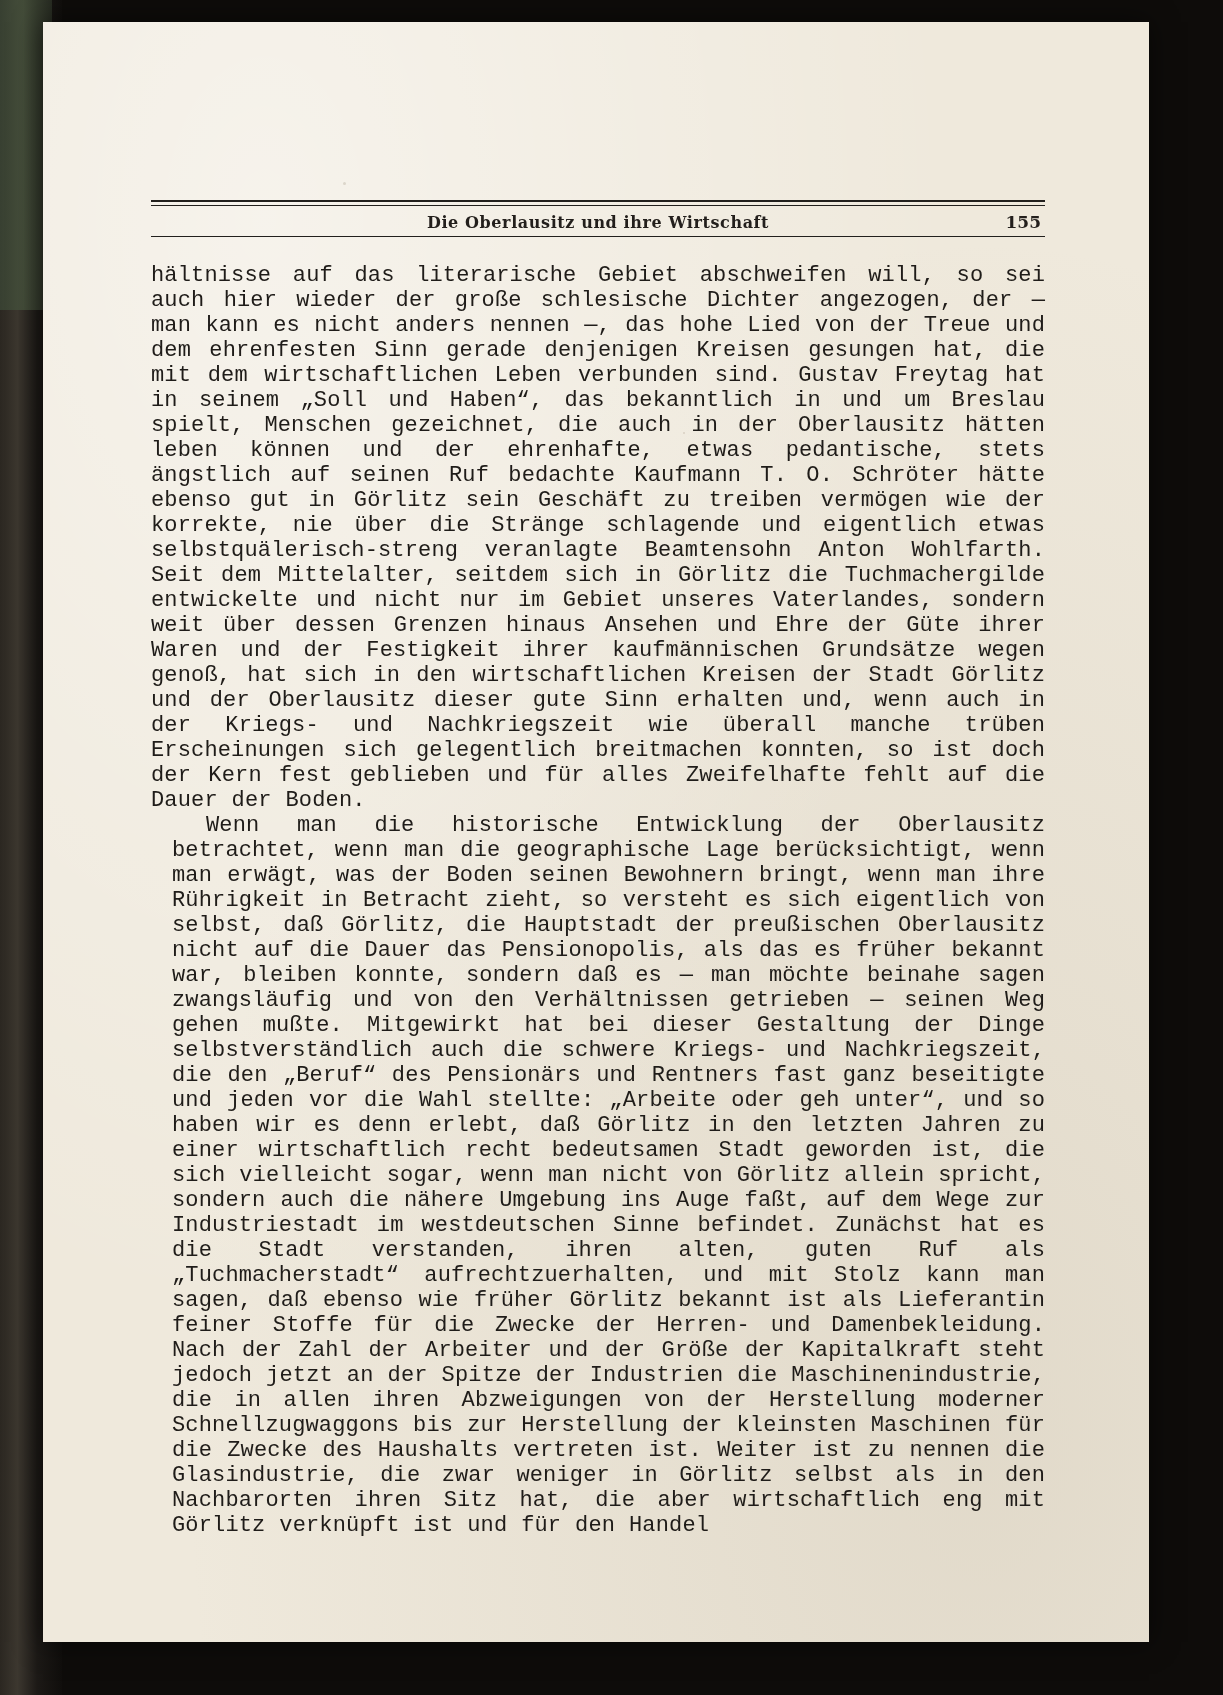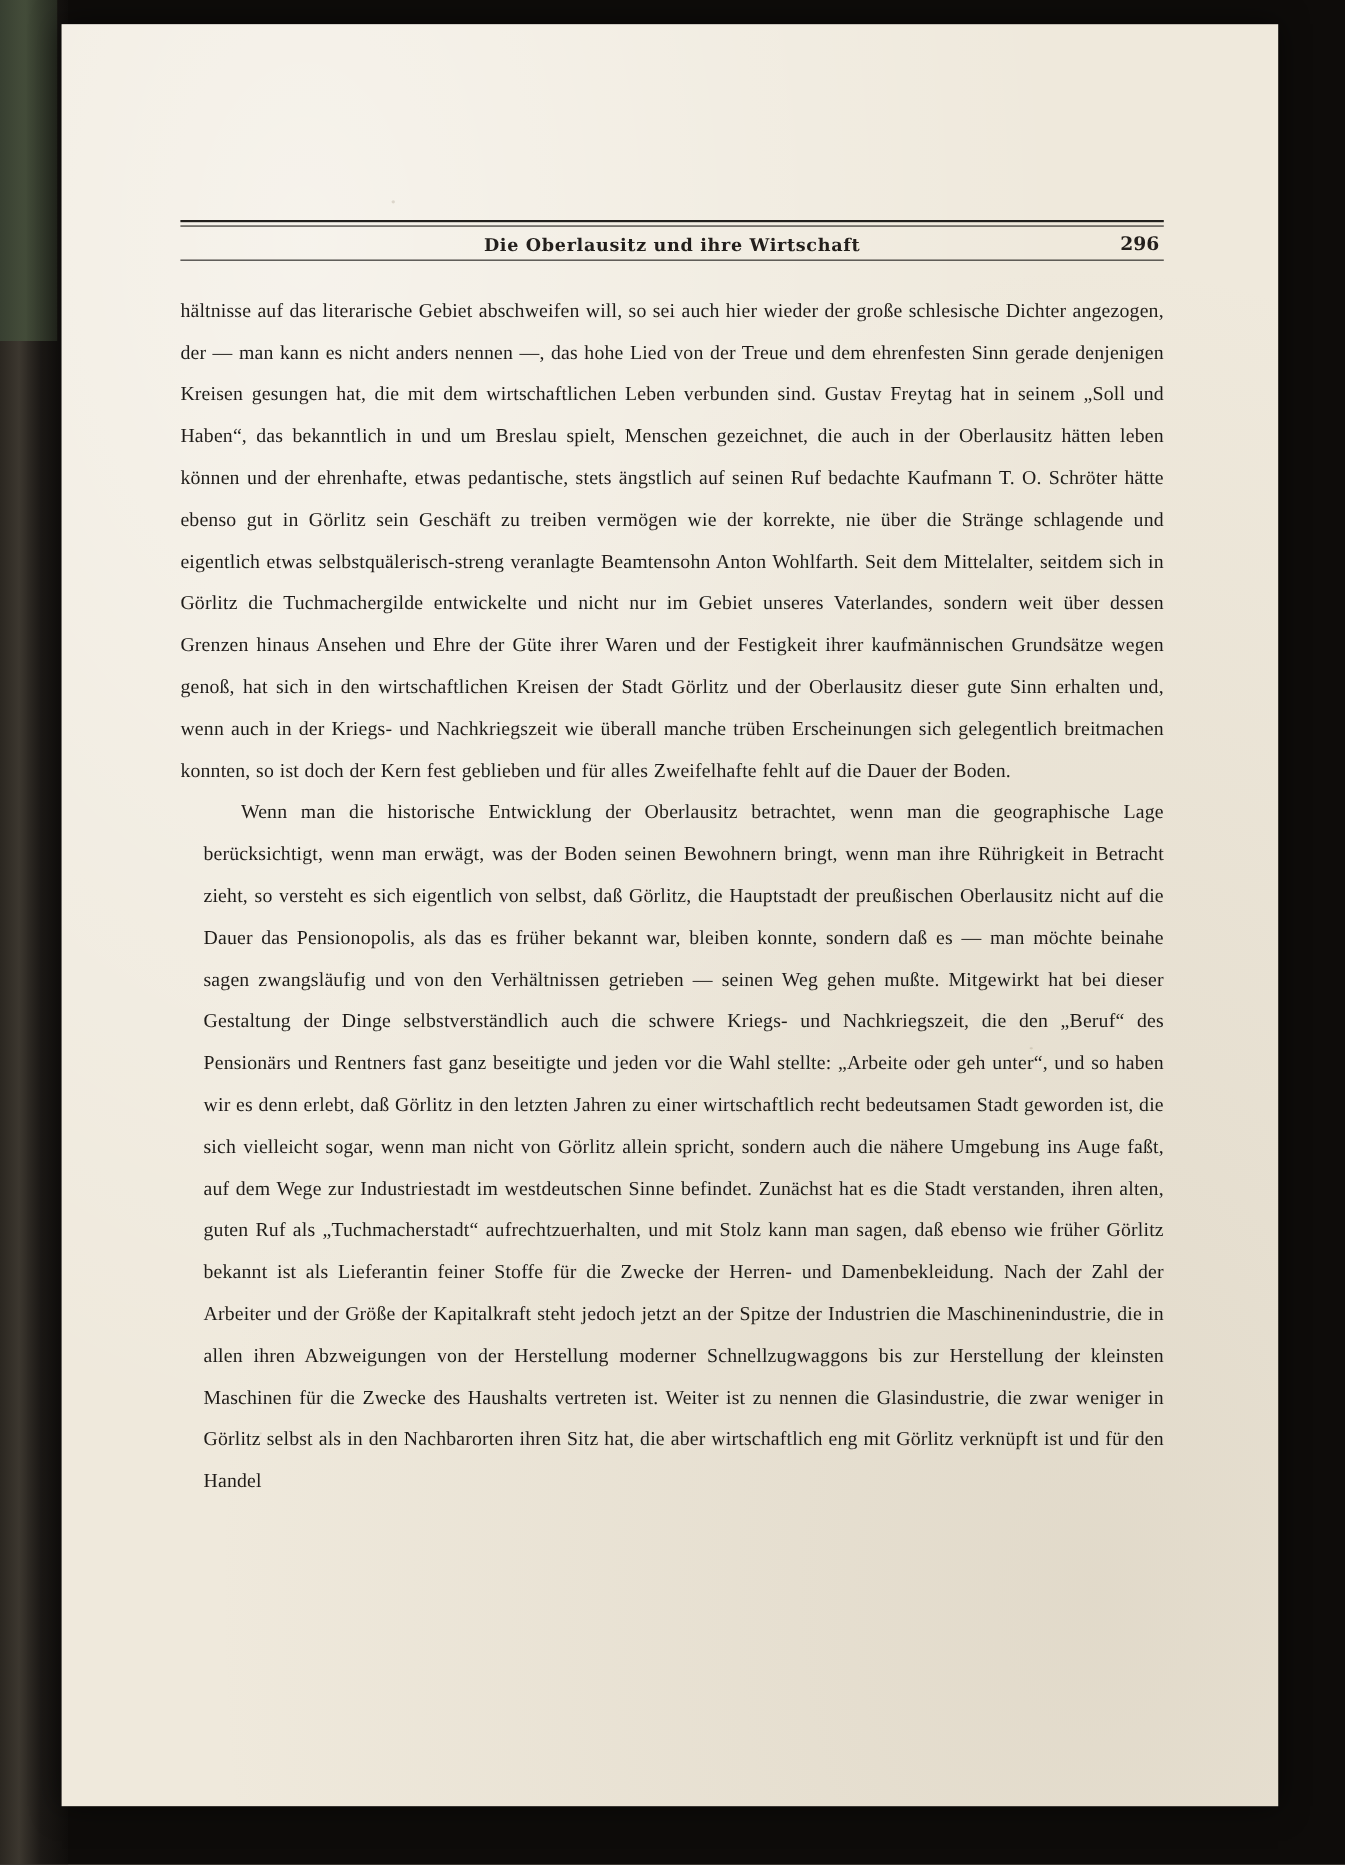--- a/index.html
+++ b/index.html
@@ -30,21 +30,21 @@
   .gutter-green {
     position: absolute;
     left: 0; top: 0;
     width: 52px; height: 310px;
     background: linear-gradient(to right, #3a4434 0%, #46513c 45%, #2a2f24 100%);
     opacity: .85;
   }
 
   .page {
     position: absolute;
-    left: 56px;
+    left: 43px;
     top: 22px;
     width: 1106px;
     height: 1620px;
     background: #efe9dc;
     background-image:
       radial-gradient(ellipse at 20% 12%, rgba(255,255,255,0.45) 0%, rgba(255,255,255,0) 55%),
       radial-gradient(ellipse at 85% 88%, rgba(190,178,155,0.28) 0%, rgba(190,178,155,0) 60%);
     box-shadow: 0 0 26px rgba(0,0,0,0.55);
   }
 
@@ -85,23 +85,23 @@
     font-weight: 600;
     font-family: "DejaVu Serif", serif;
   }
   .rule-under {
     border-top: 1px solid #22201d;
     width: 100%;
     margin-bottom: 26px;
   }
 
   .body-text {
-    font-family: Liberation Serif, serif;
-    font-size: 18px;
-    line-height: 38px;
+    font-family: Liberation Mono, monospace;
+    font-size: 22px;
+    line-height: 25px;
     color: #1f1c19;
     text-align: justify;
     text-justify: inter-word;
     word-spacing: 0.5px;
     letter-spacing: 0.15px;
     -webkit-font-smoothing: none;
   }
   .body-text p {
     margin: 0;
   }
@@ -134,21 +134,21 @@
   <div class="speckle" style="left:640px; top:410px; width:2px; height:2px;"></div>
   <div class="speckle" style="left:880px; top:930px; width:3px; height:2px;"></div>
   <div class="speckle" style="left:180px; top:1280px; width:2px; height:2px;"></div>
 
   <div class="content">
 
     <div class="rule-top"></div>
 
     <div class="header-row">
       <span class="running-head">Die Oberlausitz und ihre Wirtschaft</span>
-      <span class="folio">296</span>
+      <span class="folio">155</span>
     </div>
 
     <div class="rule-under"></div>
 
     <div class="body-text">
       <p>hältnisse auf das literarische Gebiet abschweifen will, so sei auch hier wieder der große schlesische Dichter angezogen, der — man kann es nicht anders nennen —, das hohe Lied von der Treue und dem ehrenfesten Sinn gerade denjenigen Kreisen gesungen hat, die mit dem wirtschaftlichen Leben verbunden sind.  Gustav Freytag hat in seinem „Soll und Haben“, das bekanntlich in und um Breslau spielt, Menschen gezeichnet, die auch in der Oberlausitz hätten leben können und der ehrenhafte, etwas pedantische, stets ängstlich auf seinen Ruf bedachte Kaufmann T. O. Schröter hätte ebenso gut in Görlitz sein Geschäft zu treiben vermögen wie der korrekte, nie über die Stränge schlagende und eigentlich etwas selbstquälerisch-streng veranlagte Beamtensohn Anton Wohlfarth.  Seit dem Mittelalter, seitdem sich in Görlitz die Tuchmachergilde entwickelte und nicht nur im Gebiet unseres Vaterlandes, sondern weit über dessen Grenzen hinaus Ansehen und Ehre der Güte ihrer Waren und der Festigkeit ihrer kaufmännischen Grundsätze wegen genoß, hat sich in den wirtschaftlichen Kreisen der Stadt Görlitz und der Oberlausitz dieser gute Sinn erhalten und, wenn auch in der Kriegs- und Nachkriegszeit wie überall manche trüben Erscheinungen sich gelegentlich breitmachen konnten, so ist doch der Kern fest geblieben und für alles Zweifelhafte fehlt auf die Dauer der Boden.</p>
       <p class="para-break">Wenn man die historische Entwicklung der Oberlausitz betrachtet, wenn man die geographische Lage berücksichtigt, wenn man erwägt, was der Boden seinen Bewohnern bringt, wenn man ihre Rührigkeit in Betracht zieht, so versteht es sich eigentlich von selbst, daß Görlitz, die Hauptstadt der preußischen Oberlausitz nicht auf die Dauer das Pensionopolis, als das es früher bekannt war, bleiben konnte, sondern daß es — man möchte beinahe sagen zwangsläufig und von den Verhältnissen getrieben — seinen Weg gehen mußte. Mitgewirkt hat bei dieser Gestaltung der Dinge selbstverständlich auch die schwere Kriegs- und Nachkriegszeit, die den „Beruf“ des Pensionärs und Rentners fast ganz beseitigte und jeden vor die Wahl stellte: „Arbeite oder geh unter“, und so haben wir es denn erlebt, daß Görlitz in den letzten Jahren zu einer wirtschaftlich recht bedeutsamen Stadt geworden ist, die sich vielleicht sogar, wenn man nicht von Görlitz allein spricht, sondern auch die nähere Umgebung ins Auge faßt, auf dem Wege zur Industriestadt im westdeutschen Sinne befindet.  Zunächst hat es die Stadt verstanden, ihren alten, guten Ruf als „Tuchmacherstadt“ aufrechtzuerhalten, und mit Stolz kann man sagen, daß ebenso wie früher Görlitz bekannt ist als Lieferantin feiner Stoffe für die Zwecke der Herren- und Damenbekleidung.  Nach der Zahl der Arbeiter und der Größe der Kapitalkraft steht jedoch jetzt an der Spitze der Industrien die Maschinenindustrie, die in allen ihren Abzweigungen von der Herstellung moderner Schnellzugwaggons bis zur Herstellung der kleinsten Maschinen für die Zwecke des Haushalts vertreten ist.  Weiter ist zu nennen die Glasindustrie, die zwar weniger in Görlitz selbst als in den Nachbarorten ihren Sitz hat, die aber wirtschaftlich eng mit Görlitz verknüpft ist und für den Handel</p>
     </div>
 
   </div>

